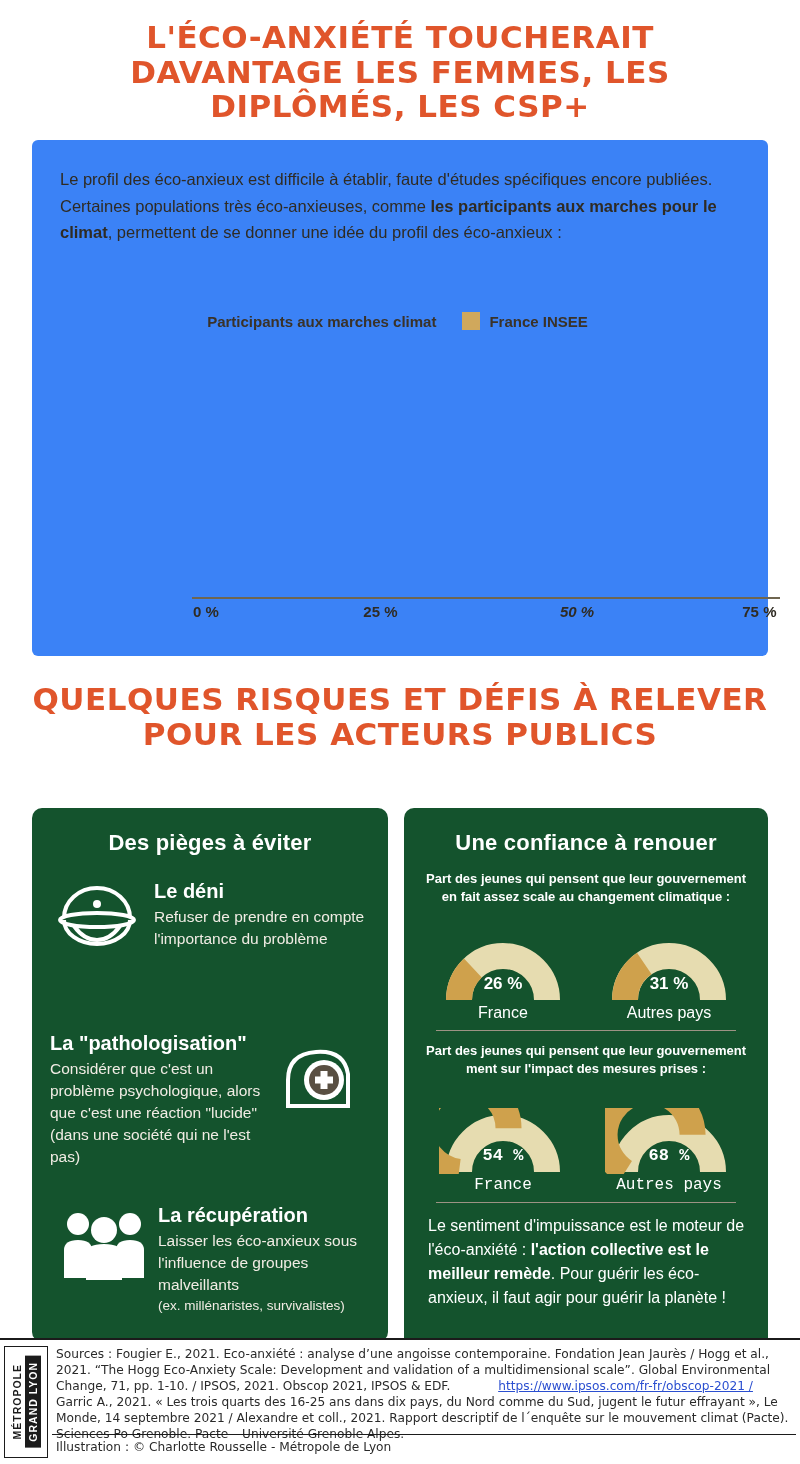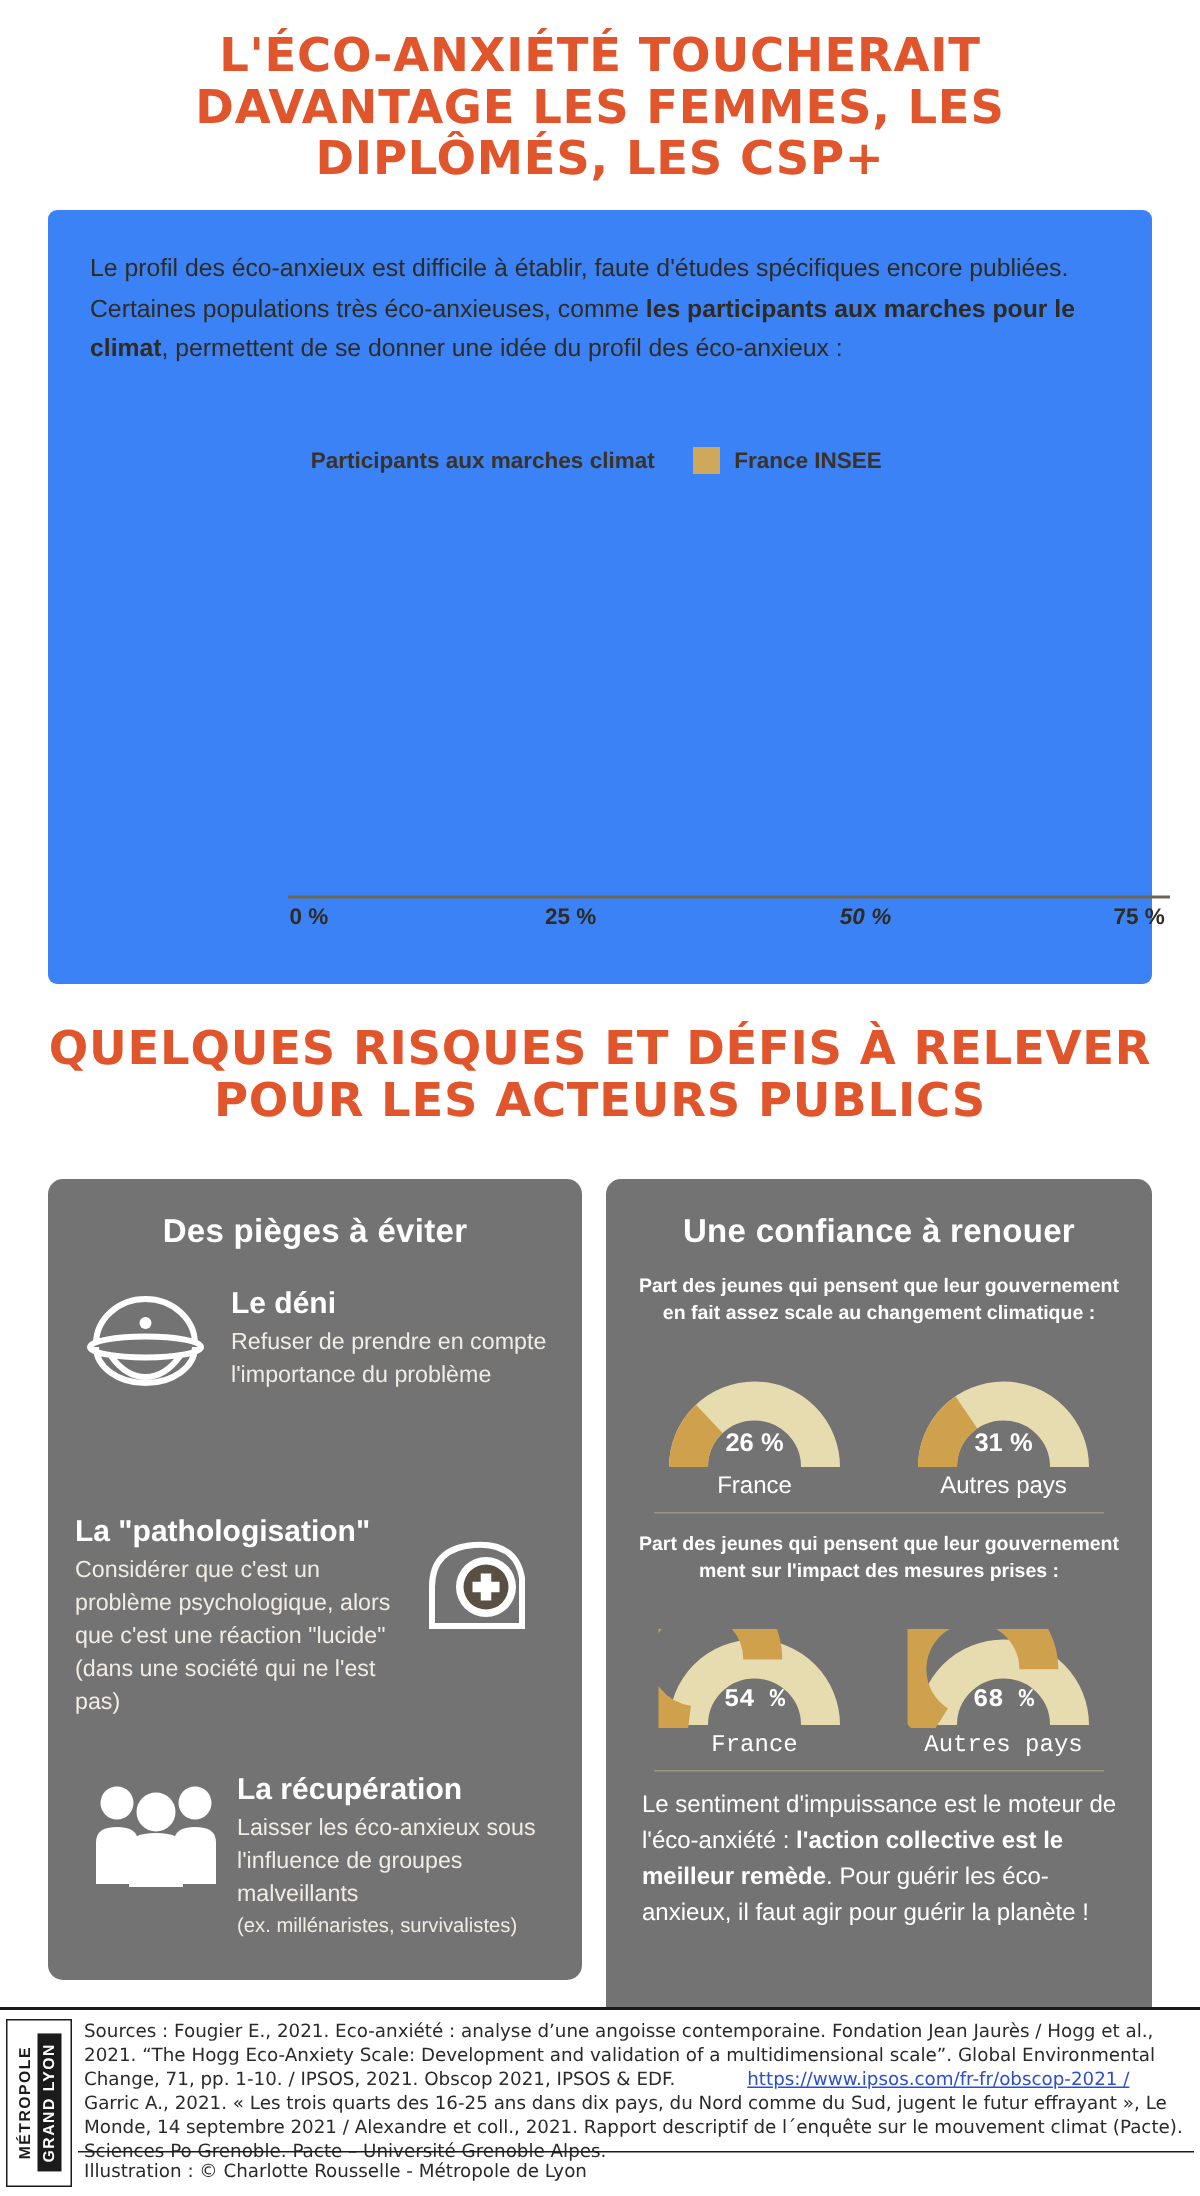--- a/index.html
+++ b/index.html
@@ -47,21 +47,21 @@
     position: absolute;
     top: 26px; left: 28px; width: 680px;
     font-size: 16.5px;
     line-height: 1.62;
     color: #2f2b23;
   }
   .intro b { font-weight: bold; }
 
   .legend {
     position: absolute;
-    top: 158px; left: 0; width: 704px;
+    top: 172px; left: 0; width: 704px;
     display: flex;
     justify-content: center;
     align-items: center;
     gap: 26px;
     font-size: 15px;
     font-weight: bold;
     color: #3a3228;
   }
   .legend-item { display: flex; align-items: center; gap: 9px; }
   .legend-swatch { width: 18px; height: 18px; background: #d0a85c; display: inline-block; }
@@ -115,23 +115,24 @@
     font-size: 15px;
     font-weight: bold;
     color: #2f2b23;
     transform: translateX(-50%);
     white-space: nowrap;
   }
 
   
   .panel {
     position: absolute;
-    background: #737373;
+    background: #14532d;
     border-radius: 10px;
     color: #ffffff;
+    margin-top: 22px;
   }
   #panel-left { top: 786px; left: 32px; width: 356px; height: 534px; }
   #panel-right { top: 786px; left: 404px; width: 364px; height: 684px; }
 
   .panel-title {
     text-align: center;
     font-size: 22px;
     font-weight: bold;
     padding-top: 22px;
     letter-spacing: 0.2px;

